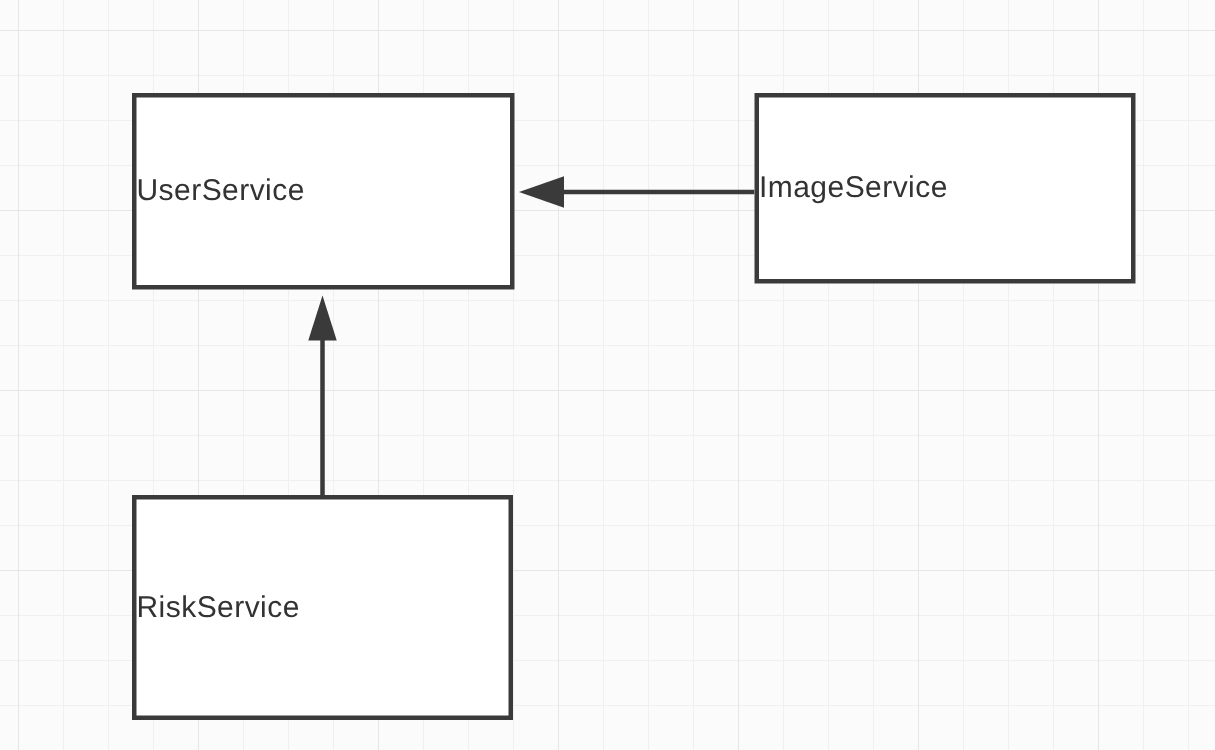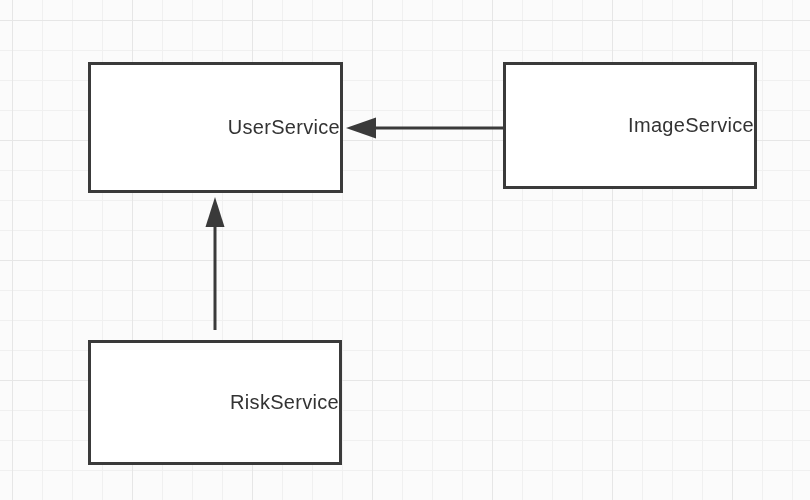--- a/index.html
+++ b/index.html
@@ -23,29 +23,29 @@
     background-size: 120px 120px, 120px 120px, 30px 30px, 30px 30px;
     background-position: 12px 20px, 12px 20px, 12px 20px, 12px 20px;
   }
   .node {
     position: absolute;
     box-sizing: border-box;
     background: var(--node-fill, #ffffff);
     border: 3px solid var(--stroke, #3a3a3a);
     display: flex;
     align-items: center;
-    justify-content: flex-end;
+    justify-content: flex-start;
     color: var(--text, #333333);
     font-size: 20px;
     letter-spacing: 0.3px;
     cursor: default;
   }
   .node-user  { left: 88px;  top: 62px;  width: 255px; height: 131px; }
   .node-image { left: 503px; top: 62px;  width: 254px; height: 127px; }
-  .node-risk  { left: 88px;  top: 340px; width: 254px; height: 125px; padding-left: 42px; }
+  .node-risk  { left: 88px;  top: 330px; width: 254px; height: 150px; }
   .edges {
     position: absolute;
     left: 0; top: 0;
     width: 810px;
     height: 500px;
     pointer-events: none;
   }
   .edges line    { stroke: var(--stroke, #3a3a3a); stroke-width: 3; }
   .edges polygon { fill: var(--stroke, #3a3a3a); }
 </style>

